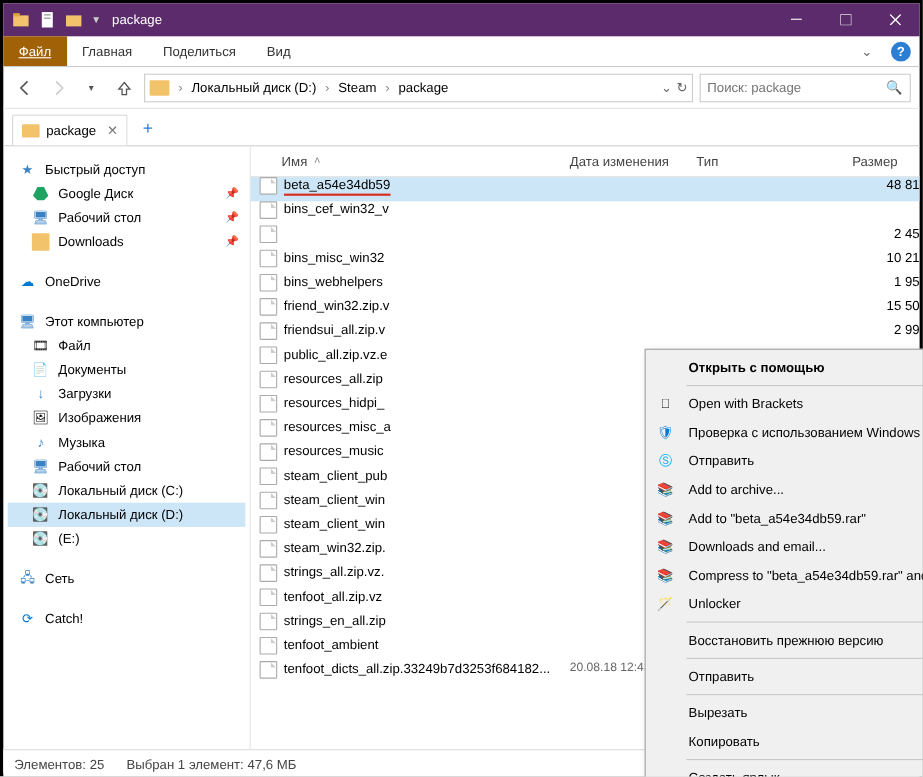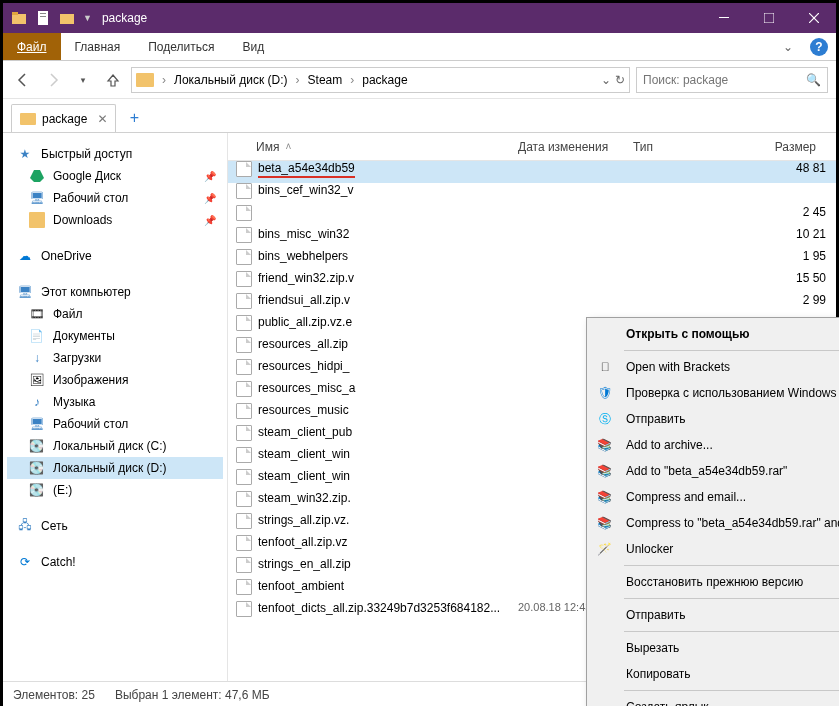--- a/index.html
+++ b/index.html
@@ -64,21 +64,21 @@
 
 .filelist { flex: 1; overflow: hidden; }
 .filerow { height: 22px; display: flex; }
 .filerow.selected { background: #cde6f7; }
 .filerow.selected .fname{ color:#000;}
 .filerow .icon { width: 16px; height: 16px; margin: 0 6px 0 8px; background:#fff; border:1px solid #aaa; border-radius:1px; position:relative;}
 .filerow .icon::after{content:""; position:absolute; right:0; top:0; width:5px; height:5px; background:#ccc; clip-path:polygon(0 0,100% 100%,0 100%);}
 .filerow .fname { flex:0 0 260px; overflow:hidden; white-space:nowrap; text-overflow:clip;}
 .filerow .fdate { width:115px; color:#666; font-size:11px;}
 .filerow .ftype { width:100px; color:#666; font-size:11px;}
-.filerow .fsize { flex:1; text-align:right; padding-right:10px;}
+.filerow .fsize { flex:1; text-align:right; }
 .red-underline{ border-bottom:2px solid #d93025; display:inline-block; padding-bottom:1px;}
 
 
 .ctxmenu { position: absolute; left: 358px; top: 184px; width: 370px; background: #f0f0f0; border: 1px solid #a0a0a0; box-shadow: 4px 4px 8px rgba(0,0,0,0.25); padding: 3px; }
 .ctx-item { height: 26px; display: flex; align-items: center; padding-left: 36px; position: relative; }
 .ctx-item .cicon { position:absolute; left:6px; width:18px; height:18px; display:flex; align-items:center; justify-content:center;}
 .ctx-item.bold { font-weight: bold; }
 .ctx-sep { height: 1px; background: #c8c8c8; margin: 3px 2px 3px 34px; }
 
 
@@ -461,21 +461,21 @@
         <div class="ctx-item">
             <span class="cicon">📚</span>
             <span>Add to archive...</span>
           </div>
         <div class="ctx-item">
             <span class="cicon">📚</span>
             <span>Add to "beta_a54e34db59.rar"</span>
           </div>
         <div class="ctx-item">
             <span class="cicon">📚</span>
-            <span>Compress and email...</span>
+            <span>Downloads and email...</span>
           </div>
         <div class="ctx-item">
             <span class="cicon">📚</span>
             <span>Compress to "beta_a54e34db59.rar" and email</span>
           </div>
         <div class="ctx-item">
             <span class="cicon">🪄</span>
             <span>Unlocker</span>
           </div>
         <div class="ctx-sep"></div>

